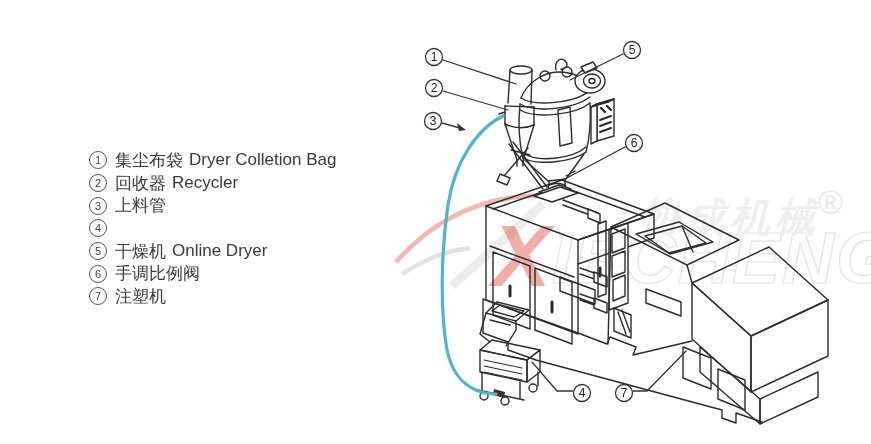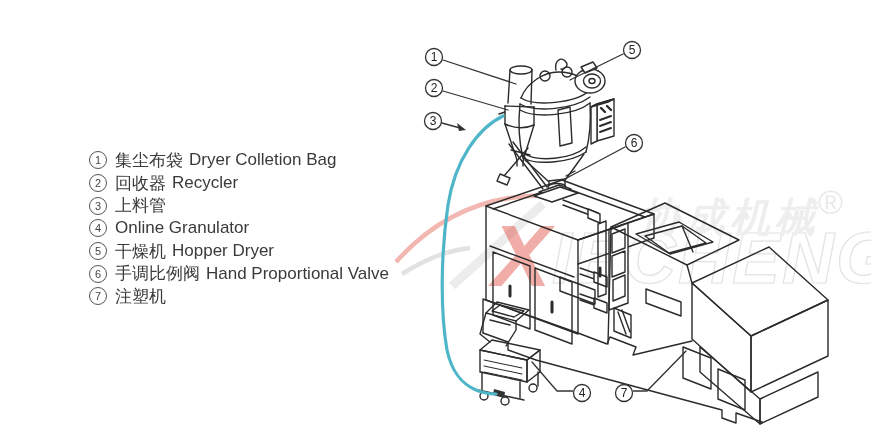--- a/index.html
+++ b/index.html
@@ -34,31 +34,29 @@
       <span class="lnum">2</span>
       <span class="lzh">回收器</span>
       <span class="len">Recycler</span>
     </div>
     <div class="lrow">
       <span class="lnum">3</span>
       <span class="lzh">上料管</span>
     </div>
     <div class="lrow">
       <span class="lnum">4</span>
-      <span class="len">Online Granulator</span>
     </div>
     <div class="lrow">
       <span class="lnum">5</span>
       <span class="lzh">干燥机</span>
-      <span class="len">Hopper Dryer</span>
+      <span class="len">Online Dryer</span>
     </div>
     <div class="lrow">
       <span class="lnum">6</span>
       <span class="lzh">手调比例阀</span>
-      <span class="len">Hand Proportional Valve</span>
     </div>
     <div class="lrow">
       <span class="lnum">7</span>
       <span class="lzh">注塑机</span>
     </div>
   </div>
 
   <svg width="871" height="444" viewBox="0 0 871 444">
 
     <g>

